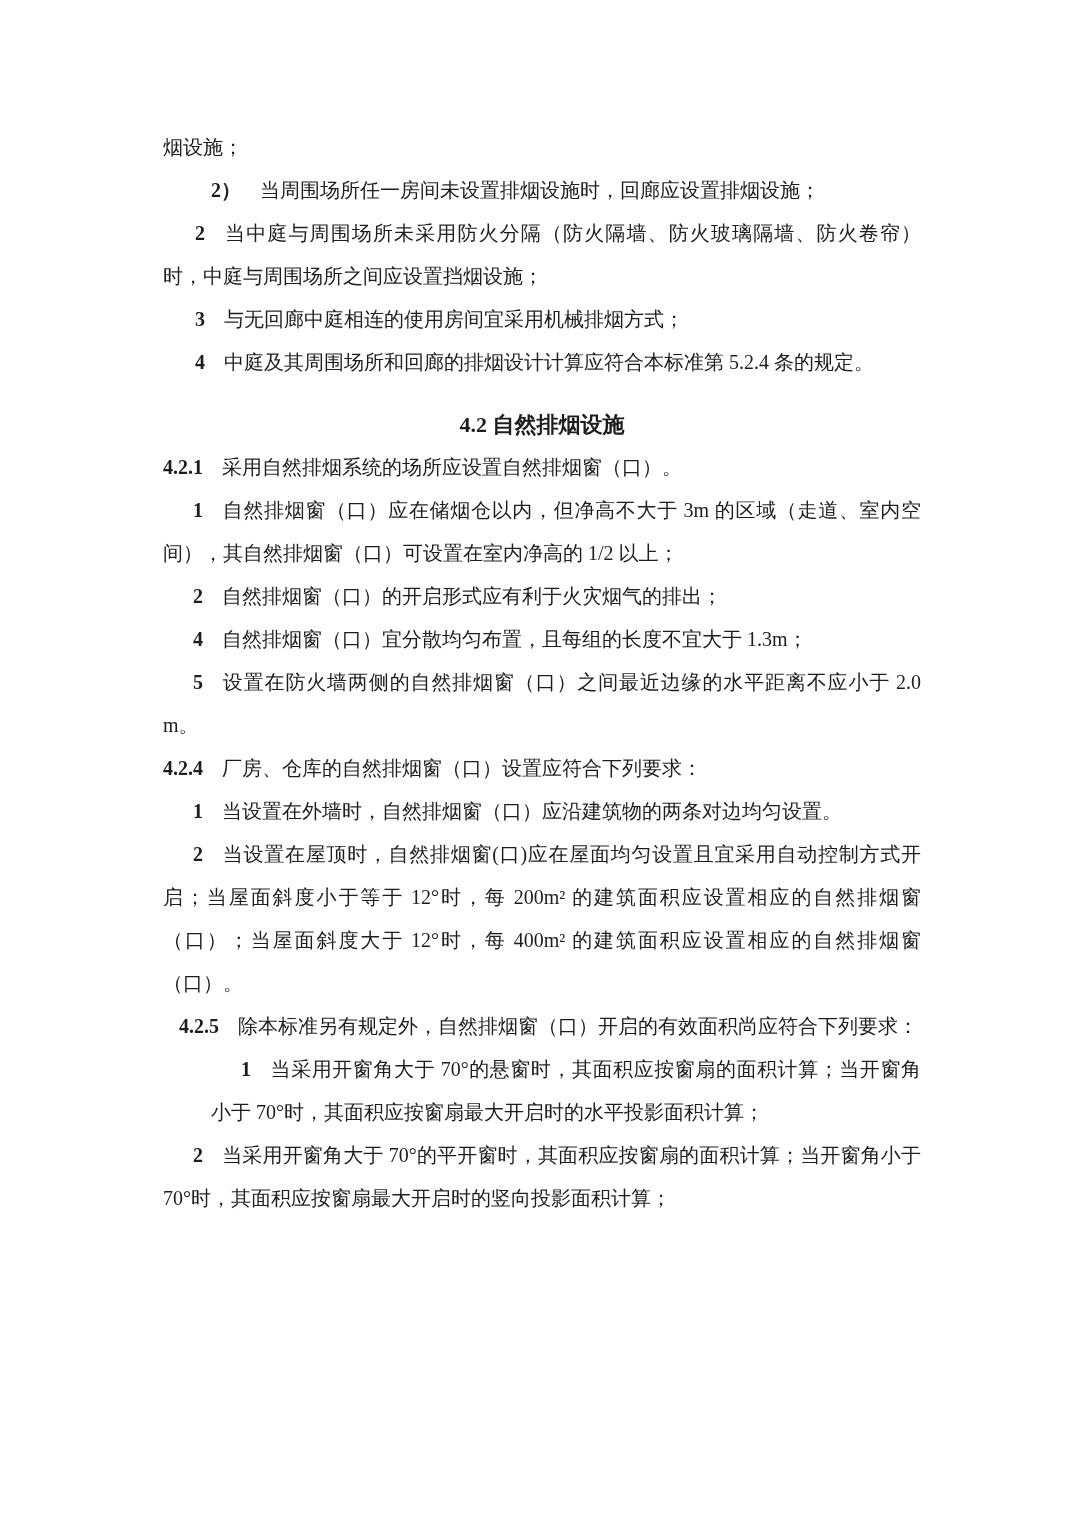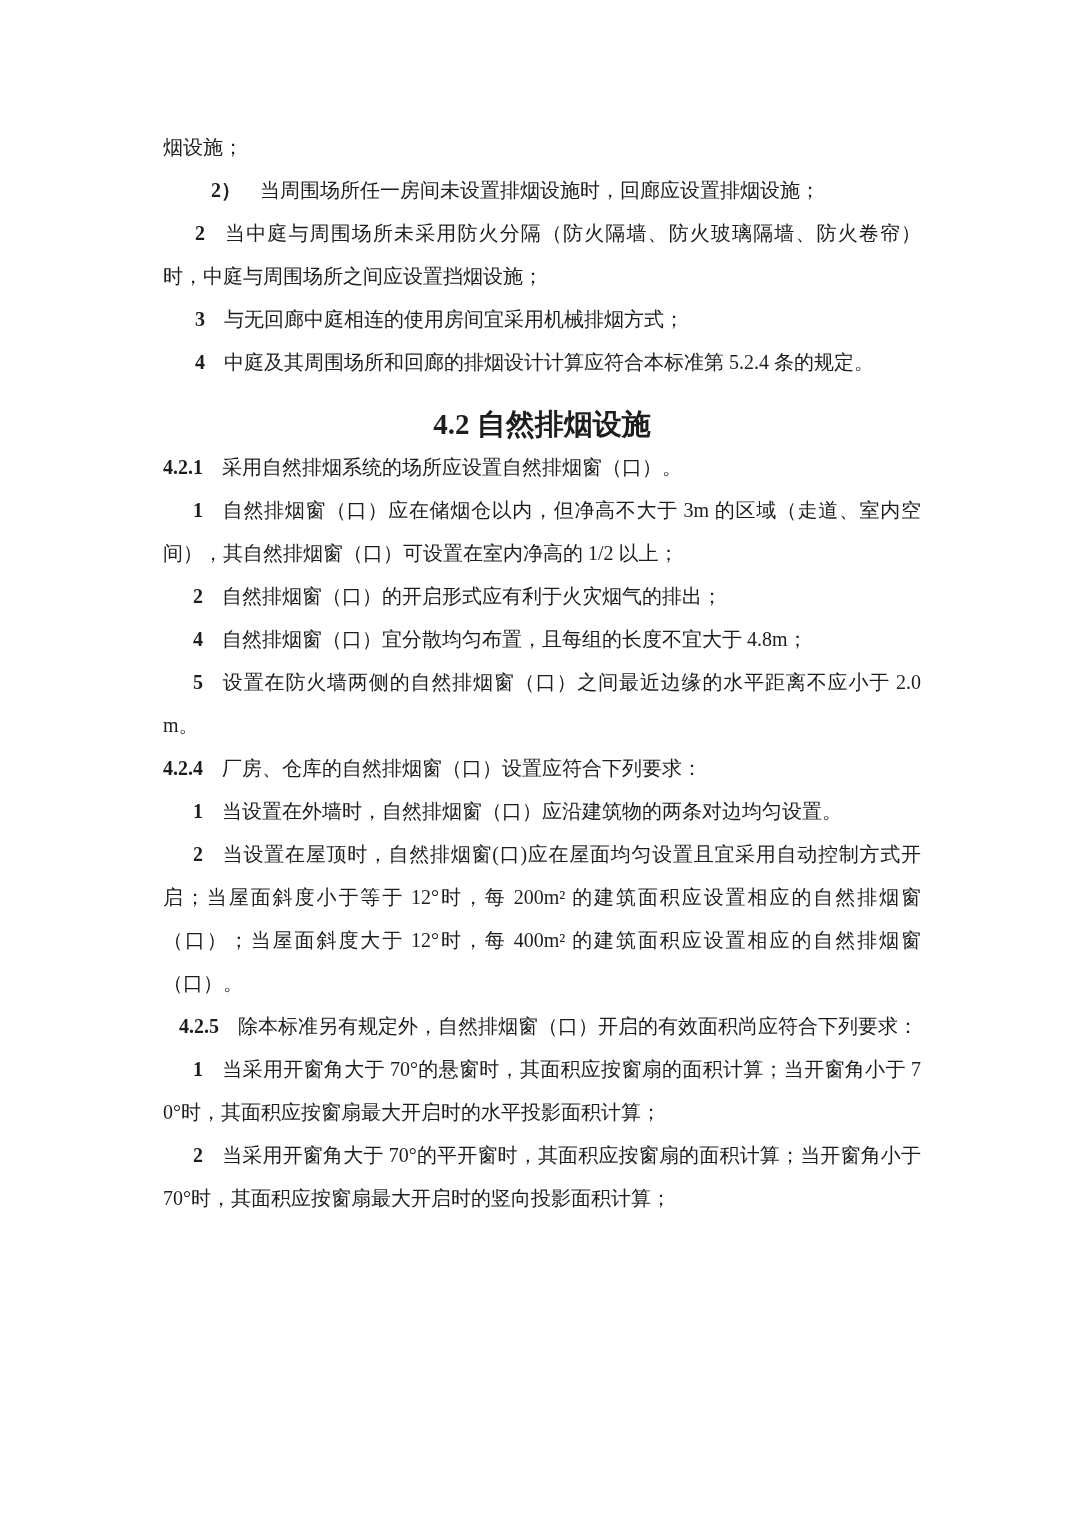--- a/index.html
+++ b/index.html
@@ -23,21 +23,21 @@
     line-height: 43px;
     text-align: justify;
     margin: 0;
     word-break: break-all;
   }
   .clause-label {
     font-weight: bold;
     margin-right: 0.95em;
   }
   .heading {
-    font-size: 29px;
+    font-size: 22px;
     font-weight: bold;
     text-align: center;
     line-height: 43px;
     margin: 19px 0 0 0;
   }
   .page-number {
     position: absolute;
     top: 1392px;
     right: 170px;
     font-size: 17px;
@@ -79,21 +79,21 @@
   <p class="para" style="text-indent: 1.5em;">
     <span class="clause-label">1</span><span class="clause-text">自然排烟窗（口）应在储烟仓以内，但净高不大于 3m 的区域（走道、室内空间），其自然排烟窗（口）可设置在室内净高的 1/2 以上；</span>
   </p>
 
   <p class="para" style="text-indent: 1.5em;">
     <span class="clause-label">2</span><span class="clause-text">自然排烟窗（口）的开启形式应有利于火灾烟气的排出；</span>
   </p>
 
 
   <p class="para" style="text-indent: 1.5em;">
-    <span class="clause-label">4</span><span class="clause-text">自然排烟窗（口）宜分散均匀布置，且每组的长度不宜大于 4.8m；</span>
+    <span class="clause-label">4</span><span class="clause-text">自然排烟窗（口）宜分散均匀布置，且每组的长度不宜大于 1.3m；</span>
   </p>
 
   <p class="para" style="text-indent: 1.5em;">
     <span class="clause-label">5</span><span class="clause-text">设置在防火墙两侧的自然排烟窗（口）之间最近边缘的水平距离不应小于 2.0m。</span>
   </p>
 
   <p class="para" style="text-indent: 0em;">
     <span class="clause-label">4.2.4</span><span class="clause-text">厂房、仓库的自然排烟窗（口）设置应符合下列要求：</span>
   </p>
 
@@ -102,21 +102,21 @@
   </p>
 
   <p class="para" style="text-indent: 1.5em;">
     <span class="clause-label">2</span><span class="clause-text">当设置在屋顶时，自然排烟窗(口)应在屋面均匀设置且宜采用自动控制方式开启；当屋面斜度小于等于 12°时，每 200m² 的建筑面积应设置相应的自然排烟窗（口）；当屋面斜度大于 12°时，每 400m² 的建筑面积应设置相应的自然排烟窗（口）。</span>
   </p>
 
   <p class="para" style="text-indent: 0em; margin-left: 16px;">
     <span class="clause-label">4.2.5</span><span class="clause-text">除本标准另有规定外，自然排烟窗（口）开启的有效面积尚应符合下列要求：</span>
   </p>
 
-  <p class="para" style="text-indent: 1.5em;">
+  <p class="para" style="text-indent: 1.5em; margin-left: 48px;">
     <span class="clause-label">1</span><span class="clause-text">当采用开窗角大于 70°的悬窗时，其面积应按窗扇的面积计算；当开窗角小于 70°时，其面积应按窗扇最大开启时的水平投影面积计算；</span>
   </p>
 
   <p class="para" style="text-indent: 1.5em;">
     <span class="clause-label">2</span><span class="clause-text">当采用开窗角大于 70°的平开窗时，其面积应按窗扇的面积计算；当开窗角小于 70°时，其面积应按窗扇最大开启时的竖向投影面积计算；</span>
   </p>
 </div>
   <div class="page-number">11</div>
 </div>
 

